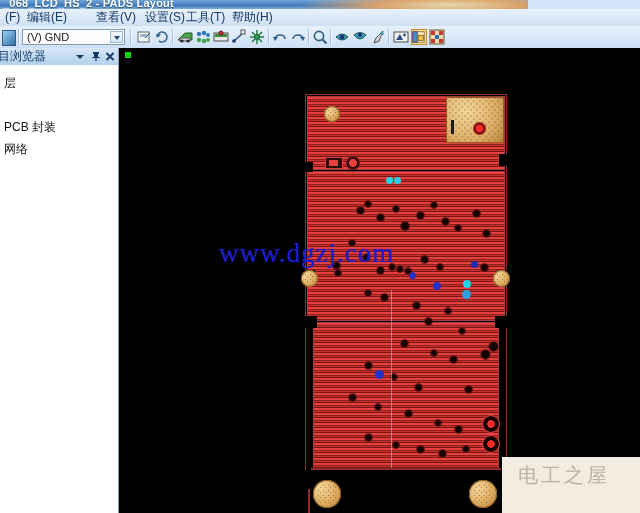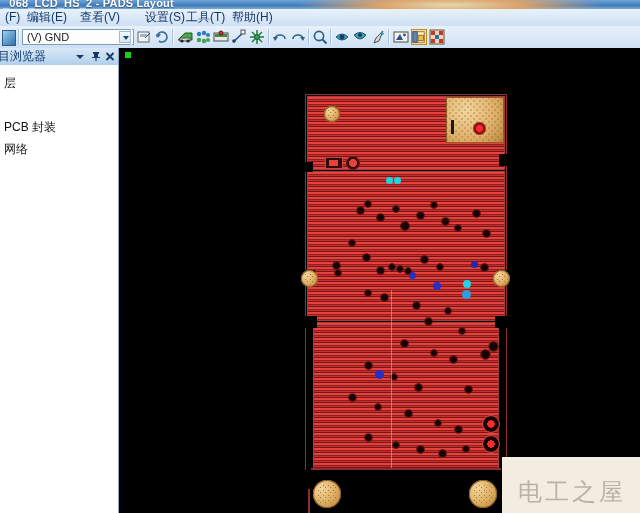--- a/index.html
+++ b/index.html
@@ -5,21 +5,21 @@
   html,body{margin:0;padding:0;}
   body{
     width:640px;height:513px;overflow:hidden;
     font-family:"Liberation Sans","DejaVu Sans",sans-serif;
     font-size:11px;color:#000;background:#d4e4f7;
   }
   #app{position:relative;width:640px;height:513px;overflow:hidden;}
 
   
   .titlebar{
-    position:absolute;left:0;top:0;width:640px;height:9px;overflow:hidden;
+    position:absolute;left:0;top:0;width:528px;height:9px;overflow:hidden;
     background:linear-gradient(to bottom,#6fa4d8 0%,#4d86c4 45%,#3f7ab9 60%,#79add9 100%);
     text-decoration:underline;
   }
   .titlebar .glow{
     position:absolute;left:300px;top:-6px;width:300px;height:22px;
     background:radial-gradient(ellipse at center,#ffe9b0 0%,#f2a65a 35%,rgba(120,170,215,0) 72%);
     opacity:.85;
   }
   .titletext{
     position:absolute;left:3px;top:-3px;white-space:nowrap;
@@ -43,21 +43,21 @@
     position:absolute;left:0;top:26px;width:640px;height:22px;
     background:linear-gradient(to bottom,#e8f1fb 0%,#dae8f7 55%,#cddff3 100%);
     border-bottom:1px solid #a8c2dd;
   }
   .tb-left-icon{
     position:absolute;left:2px;top:4px;width:12px;height:14px;
     background:linear-gradient(135deg,#9fd0ef,#2f6fa8);border:1px solid #2a5d8f;
   }
   .tb-sep{position:absolute;top:3px;width:1px;height:16px;background:#a9c3de;border-right:1px solid #f2f8ff;}
   .combo{
-    position:absolute;left:22px;top:3px;width:112px;height:16px;
+    position:absolute;left:22px;top:3px;width:103px;height:16px;
     background:#fdfdfd;border:1px solid #7f9db9;box-sizing:border-box;
   }
   .combo .val{position:absolute;left:4px;top:1px;font-size:11px;color:#1a1a1a;white-space:nowrap;}
   .combo .arrow{
     position:absolute;right:1px;top:1px;width:13px;height:12px;
     background:linear-gradient(to bottom,#f4f9ff,#d6e5f5);border:1px solid #9ab7d4;box-sizing:border-box;
   }
   .combo .arrow:after{
     content:"";position:absolute;left:3px;top:4px;
     border-left:3px solid transparent;border-right:3px solid transparent;border-top:4px solid #20456e;
@@ -145,21 +145,21 @@
     position:absolute;left:219px;top:238px;
     font-family:"Liberation Serif","DejaVu Serif",serif;
     font-size:27px;color:#1b1bc8;white-space:nowrap;letter-spacing:1px;
     text-shadow:0 0 1px #2a2ad0;
   }
   .wm-box{
     position:absolute;left:502px;top:457px;width:138px;height:56px;
     background:#f2ede0;
   }
   .wm-cn{
-    position:absolute;left:16px;top:19px;font-size:24px;color:#b9b2a2;
+    position:absolute;left:16px;top:5px;font-size:20px;color:#b9b2a2;
     letter-spacing:3px;white-space:nowrap;
     font-family:"DejaVu Sans","Liberation Sans",sans-serif;
   }
   .wm-en{
     position:absolute;left:14px;top:36px;font-size:13px;color:#b0a898;
     letter-spacing:.3px;white-space:nowrap;
   }
   .wm-red{position:absolute;left:502px;top:457px;width:8px;height:12px;background:#8e1010;}
 </style>
 </head>
@@ -168,21 +168,21 @@
 <div id="app">
 
   <div class="titlebar">
     <div class="glow"></div>
     <div class="titletext">_068_LCD_HS_2 - PADS Layout</div>
   </div>
 
   <div class="menubar">
     <div class="mi" style="left:0px">(F)</div>
     <div class="mi" style="left:22px">编辑(E)</div>
-    <div class="mi" style="left:75px">查看(V)</div>
+    <div class="mi" style="left:91px">查看(V)</div>
     <div class="mi" style="left:140px">设置(S)</div>
     <div class="mi" style="left:181px">工具(T)</div>
     <div class="mi" style="left:227px">帮助(H)</div>
   </div>
 
   <div class="toolbar">
     <div class="tb-left-icon"></div>
     <div class="tb-sep" style="left:18px"></div>
 
     <div class="combo">
@@ -442,19 +442,20 @@
 
       <div class="via" style="left:178px;top:322px;width:16px;height:16px;background:radial-gradient(circle,#ff2b2b 32%,#150303 34%,#1b0505 100%);outline:1px solid #d04040;"></div>
       <div class="via" style="left:178px;top:342px;width:16px;height:16px;background:radial-gradient(circle,#ff2b2b 32%,#150303 34%,#1b0505 100%);outline:1px solid #d04040;"></div>
       <div class="via" style="left:176px;top:256px;width:9px;height:9px;background:#160404;outline:1px solid #7a1c1c;"></div>
       <div class="via" style="left:184px;top:248px;width:9px;height:9px;background:#160404;outline:1px solid #7a1c1c;"></div>
 
       <div class="ratline" style="left:86px;top:196px;width:1px;height:178px;"></div>
     </div>
   </div>
 
+  <div class="wm-main">www.dgzj.com</div>
 
   <div class="wm-red"></div>
   <div class="wm-box">
     <div class="wm-cn">电工之屋</div>
   </div>
 
 </div>
 
 </body></html>

